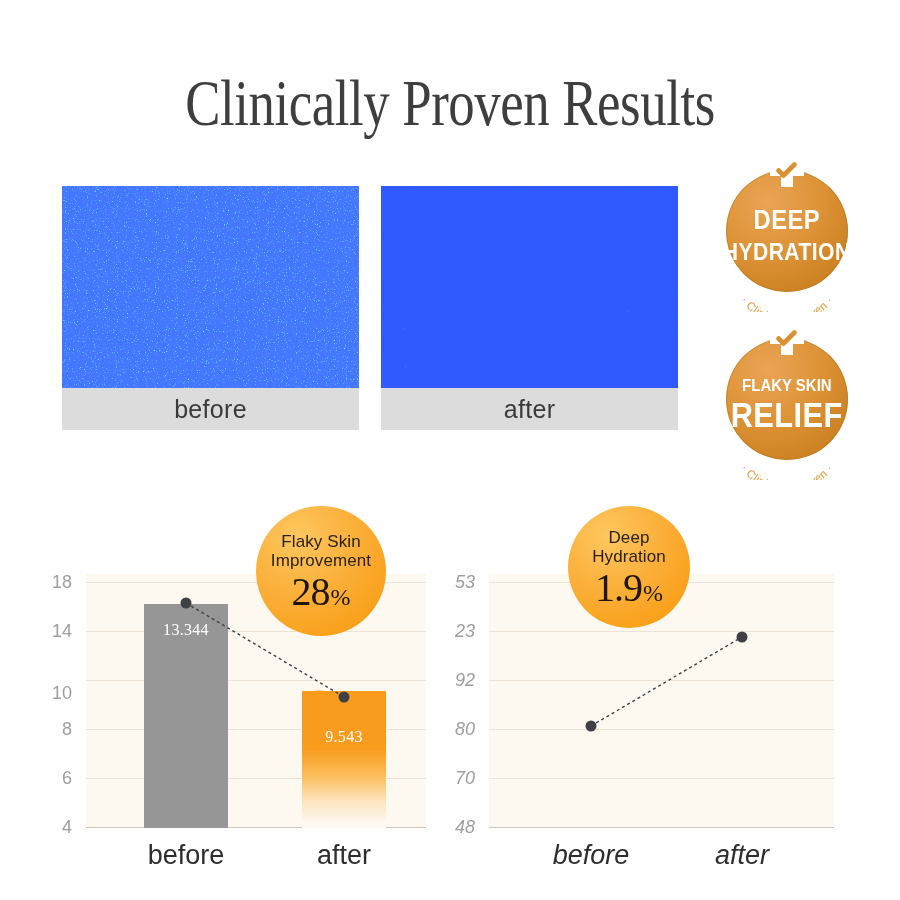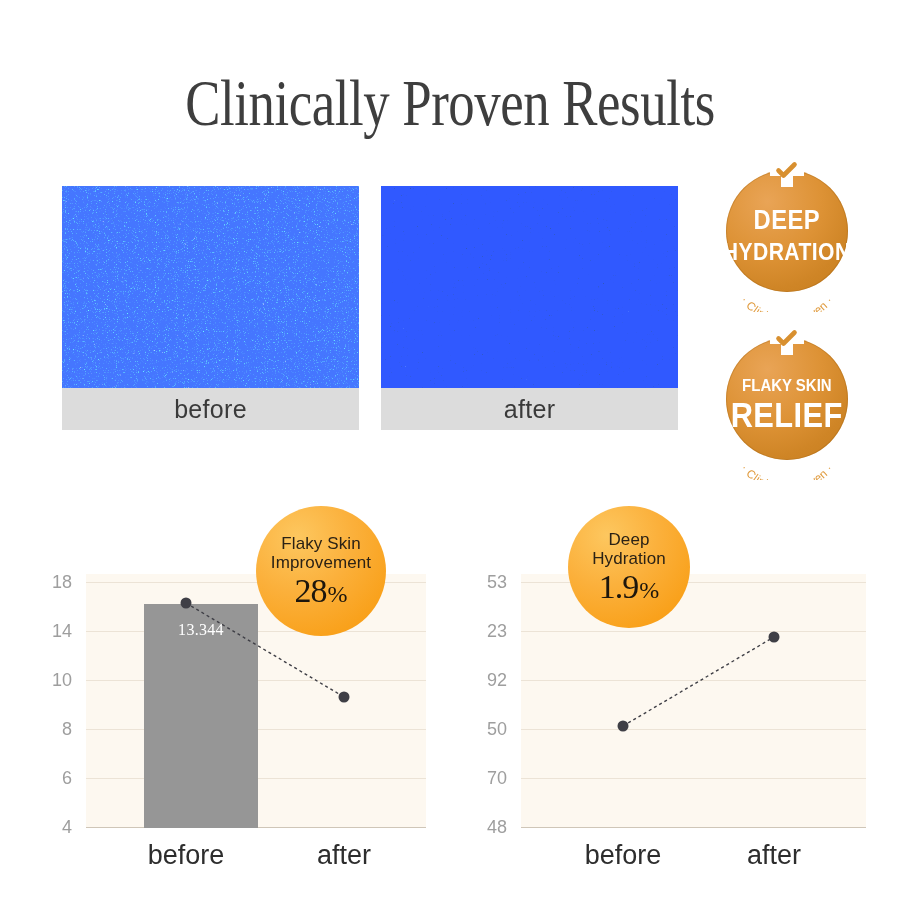--- a/index.html
+++ b/index.html
@@ -90,21 +90,21 @@
   .badge .proven text{
     fill:#e09a3c;
     font-family:"Liberation Sans", sans-serif;
     font-size:11.5px;
     letter-spacing:.4px;
   }
 
   
   .chart{position:absolute;top:552px;height:330px;}
   #chart-flaky{left:28px;width:420px;}
-  #chart-hydration{left:466px;width:425px;}
+  #chart-hydration{left:434px;width:425px;font-style:italic;}
 
   .plot{
     position:absolute;
     background:#fdf8f0;
   }
   #chart-flaky .plot{left:58px;top:22px;width:340px;height:254px;}
   #chart-hydration .plot{left:55px;top:22px;width:345px;height:254px;}
 
   .gridline{position:absolute;left:0;width:100%;height:1px;background:#ece3d6;}
   .axisline{position:absolute;left:0;width:100%;height:1px;background:#cfc6b8;}
@@ -123,21 +123,21 @@
   .xlab{
     position:absolute;
     font-size:27px;
     color:#2d2d2d;
     font-weight:300;
     text-align:center;
     transform:translateX(-50%);
     top:288px;
   }
 
-  .bar{position:absolute;bottom:0;padding-left:30px;}
+  .bar{position:absolute;bottom:0;}
   .bar-gray{background:#969696;}
   .bar-orange{
     background:linear-gradient(to bottom,#f99b1c 0%,#f99b1c 42%,#fcbe5c 62%,#fde4bc 80%,#fdf8f0 96%);
   }
   .wave{position:absolute;left:0;top:-1px;width:100%;}
   .barval{
     position:absolute;left:0;width:100%;
     text-align:center;
     color:#ffffff;
     font-family:"Liberation Serif", serif;
@@ -163,21 +163,21 @@
     font-size:17px;line-height:19px;color:#2b2215;font-weight:400;
     letter-spacing:.1px;
   }
   .callout .cnum{
     font-family:"Liberation Serif", serif;
     color:#1d160c;
     line-height:.95;
     margin-top:3px;
     display:flex;align-items:baseline;justify-content:center;
   }
-  .callout .cnum .big{font-size:34px;letter-spacing:-1px;}
+  .callout .cnum .big{font-size:40px;letter-spacing:-1px;}
   .callout .cnum .pct{font-size:24px;margin-left:1px;}
   #callout-flaky{left:256px;top:506px;width:130px;height:130px;}
   #callout-hydration{left:568px;top:506px;width:122px;height:122px;}
 </style>
 </head>
 <body>
 
 <div class="page">
 
   <div class="title">Clinically Proven Results</div>
@@ -275,37 +275,43 @@
         <path id="arcB" d="M10,6 A58,58 0 0 0 120,6" fill="none"></path>
         <text><textPath href="#arcB" startOffset="50%" text-anchor="middle">· Clinically Proven ·</textPath></text>
       </svg>
     </div>
   </div>
 
   <div class="chart" id="chart-flaky">
 
     <div class="ylab" style="top:30px">18</div>
     <div class="ylab" style="top:79px">14</div>
-    <div class="ylab" style="top:128px">10</div>
+    <div class="ylab" style="top:141px">10</div>
     <div class="ylab" style="top:177px">8</div>
     <div class="ylab" style="top:226px">6</div>
     <div class="ylab" style="top:275px">4</div>
 
     <div class="plot">
       <div class="gridline" style="top:8px"></div>
       <div class="gridline" style="top:57px"></div>
       <div class="gridline" style="top:106px"></div>
       <div class="gridline" style="top:155px"></div>
       <div class="gridline" style="top:204px"></div>
       <div class="axisline" style="top:253px"></div>
 
       <div class="bar bar-gray" style="left:58px;width:84px;height:224px;">
         <div class="barval" style="top:17px">13.344</div>
       </div>
 
+      <div class="bar bar-orange" style="left:216px;width:84px;height:137px;">
+        <svg class="wave" viewBox="0 0 84 14" preserveAspectRatio="none" style="height:14px">
+          <path d="M0,14 L0,5 C14,-3 28,1 42,6 C56,11 70,8 84,1 L84,14 Z" fill="#f99b1c"></path>
+        </svg>
+        <div class="barval" style="top:37px">9.543</div>
+      </div>
 
       <svg class="connector" viewBox="0 0 340 254" preserveAspectRatio="none">
         <line x1="100" y1="29" x2="258" y2="123" stroke="#3f3f46" stroke-width="1.4" stroke-dasharray="3 3"></line>
       </svg>
       <div class="dot" style="left:100px;top:29px"></div>
       <div class="dot" style="left:258px;top:123px"></div>
     </div>
 
     <div class="xlab" style="left:158px">before</div>
     <div class="xlab" style="left:316px">after</div>
@@ -318,21 +324,21 @@
       <span class="big">28</span>
       <span class="pct">%</span>
     </div>
   </div>
 
   <div class="chart" id="chart-hydration">
 
     <div class="ylab" style="top:30px">53</div>
     <div class="ylab" style="top:79px">23</div>
     <div class="ylab" style="top:128px">92</div>
-    <div class="ylab" style="top:177px">50</div>
+    <div class="ylab" style="top:177px">80</div>
     <div class="ylab" style="top:226px">70</div>
     <div class="ylab" style="top:275px">48</div>
 
     <div class="plot">
       <div class="gridline" style="top:8px"></div>
       <div class="gridline" style="top:57px"></div>
       <div class="gridline" style="top:106px"></div>
       <div class="gridline" style="top:155px"></div>
       <div class="gridline" style="top:204px"></div>
       <div class="axisline" style="top:253px"></div>

